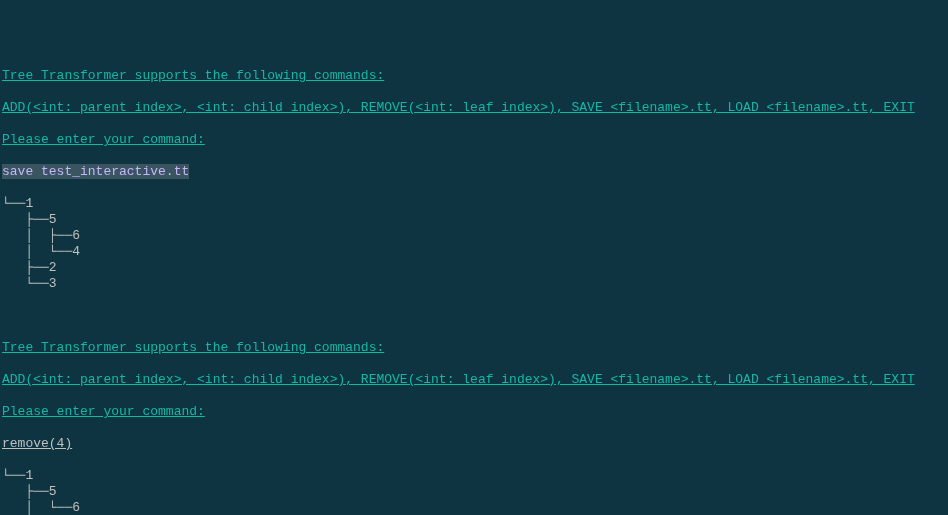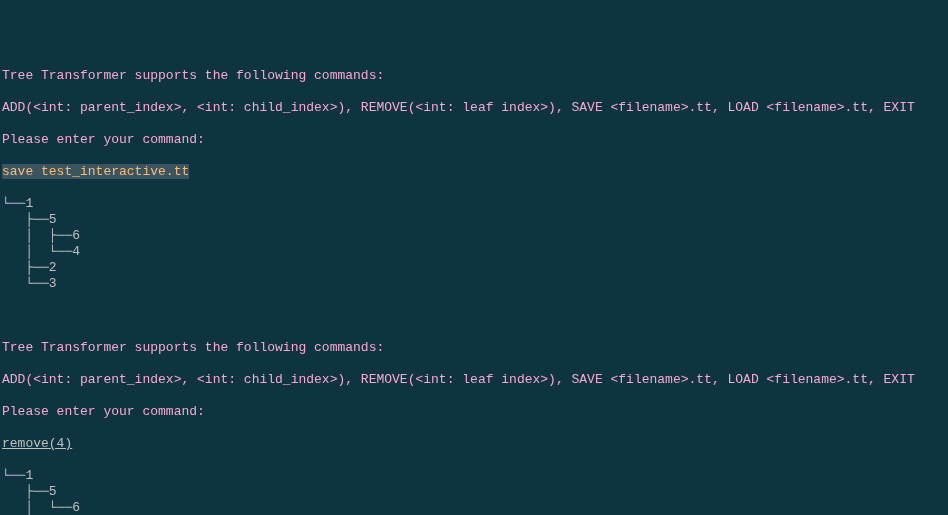--- a/index.html
+++ b/index.html
@@ -13,25 +13,26 @@
       font-family: 'Courier New', Courier, monospace;
       font-size: 13px;
       line-height: 16px;
       padding: 4px 2px;
       width: 948px;
       height: 515px;
       overflow: hidden;
       white-space: pre;
     }
     .prompt-line {
-      color: #f9a8d4;
+      color: #14b8a6;
+      text-decoration: underline;
     }
     .cmd-highlight {
       background-color: #3a5560;
-      color: #fdba74;
+      color: #c4b5fd;
     }
     .cmd-plain {
       color: #c0c0c0;
       text-decoration: underline;
     }
     .tree {
       color: #c0c0c0;
     }
   </style>
 </head>

